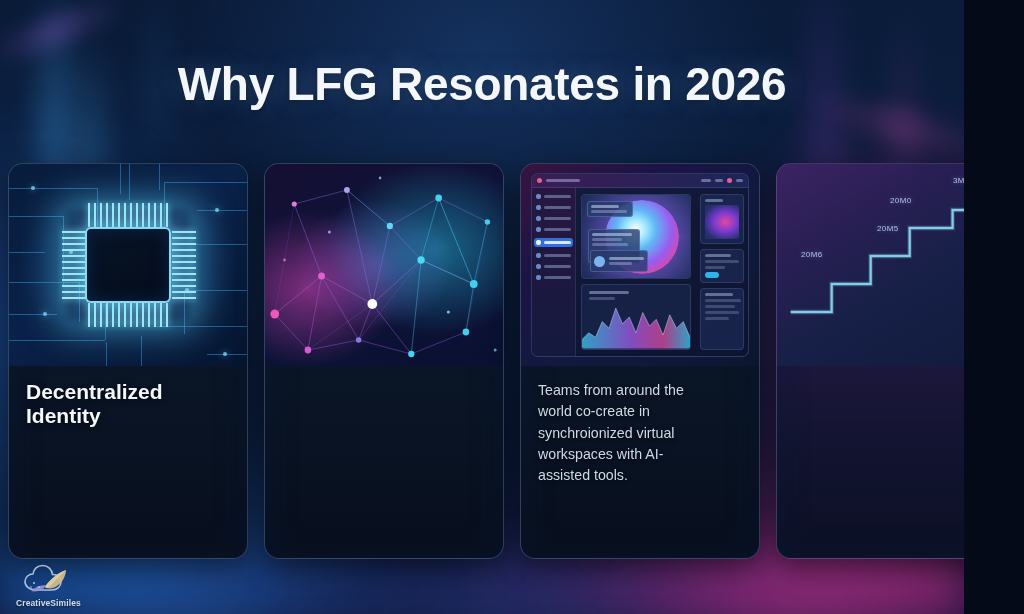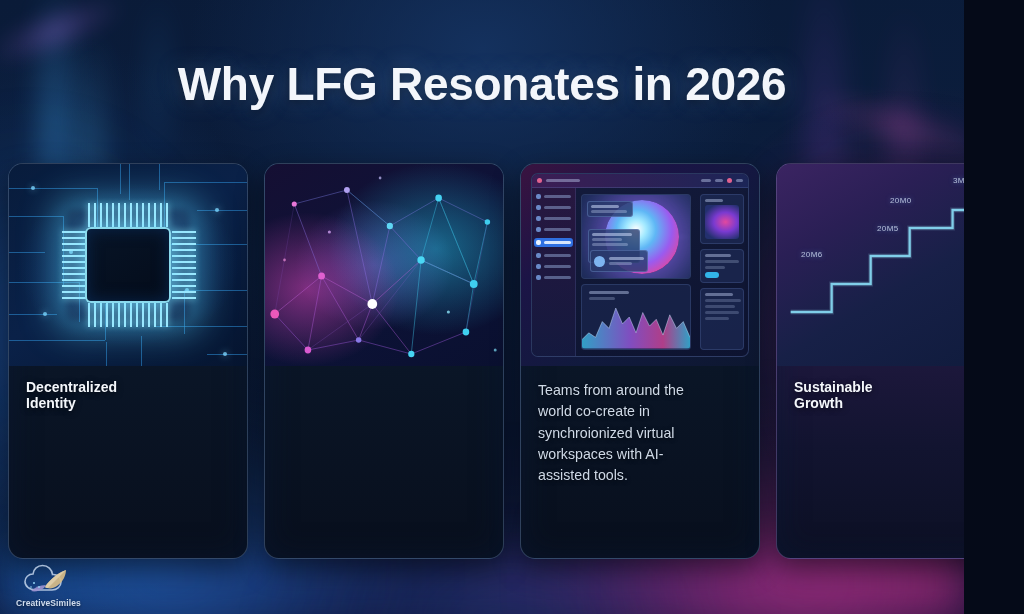--- a/index.html
+++ b/index.html
@@ -111,21 +111,21 @@
   
   .media{
     position:relative;
     height:202px;
     overflow:hidden;
   }
 
   .card-body{ padding:14px 17px 0 17px; }
 
   .card-title{
-    font-size:14px; font-weight:bold; line-height:1.12;
+    font-size:21px; font-weight:bold; line-height:1.12;
     color:#f4f7fb;
     text-shadow:0 1px 6px rgba(0,0,0,.6);
     margin-bottom:4px;
     white-space:pre-line;
   }
   .card-desc{
     font-size:14.2px; line-height:1.50;
     color:#cfd9e6;
     text-shadow:0 1px 4px rgba(0,0,0,.55);
     white-space:pre-line;
@@ -582,22 +582,20 @@
             <path d="M14,148 L56,148 L56,120 L96,120 L96,92 L136,92 L136,64 L180,64 L180,46 L232,46" fill="none" stroke="#7fd4ee" stroke-width="2.4" stroke-linejoin="miter" opacity="0.95"></path>
             <path d="M14,148 L56,148 L56,120 L96,120 L96,92 L136,92 L136,64 L180,64 L180,46 L232,46" fill="none" stroke="#9fe4fa" stroke-width="5" opacity="0.16"></path>
           </svg>
           <div class="glabel" style="left:24px; top:86px;">20M6</div>
           <div class="glabel" style="left:68px; top:60px;margin-left:32px;">20M5</div>
           <div class="glabel" style="left:113px;top:32px;">20M0</div>
           <div class="glabel" style="left:176px;top:12px;">3M45</div>
         </div>
       </div>
       <div class="card-body">
-        <div class="card-title">Sustainable
-Growth</div>
       </div>
     </div>
 
   </div>
 
   <div class="watermark">
     <div class="wm-mark">
       <svg viewBox="0 0 52 34" width="52" height="34">
         <path d="M14,27 C7,27 3,23 3,18.5 C3,14.5 6.5,11 11,11 C11.5,6 15.5,2.5 20.5,2.5
                  C26,2.5 30,6.5 30.5,11.5 C35,11 39,14.5 39,19 C39,23.5 35,27 30,27 Z" fill="none" stroke="#c8d8ee" stroke-width="1.6" opacity="0.9"></path>

